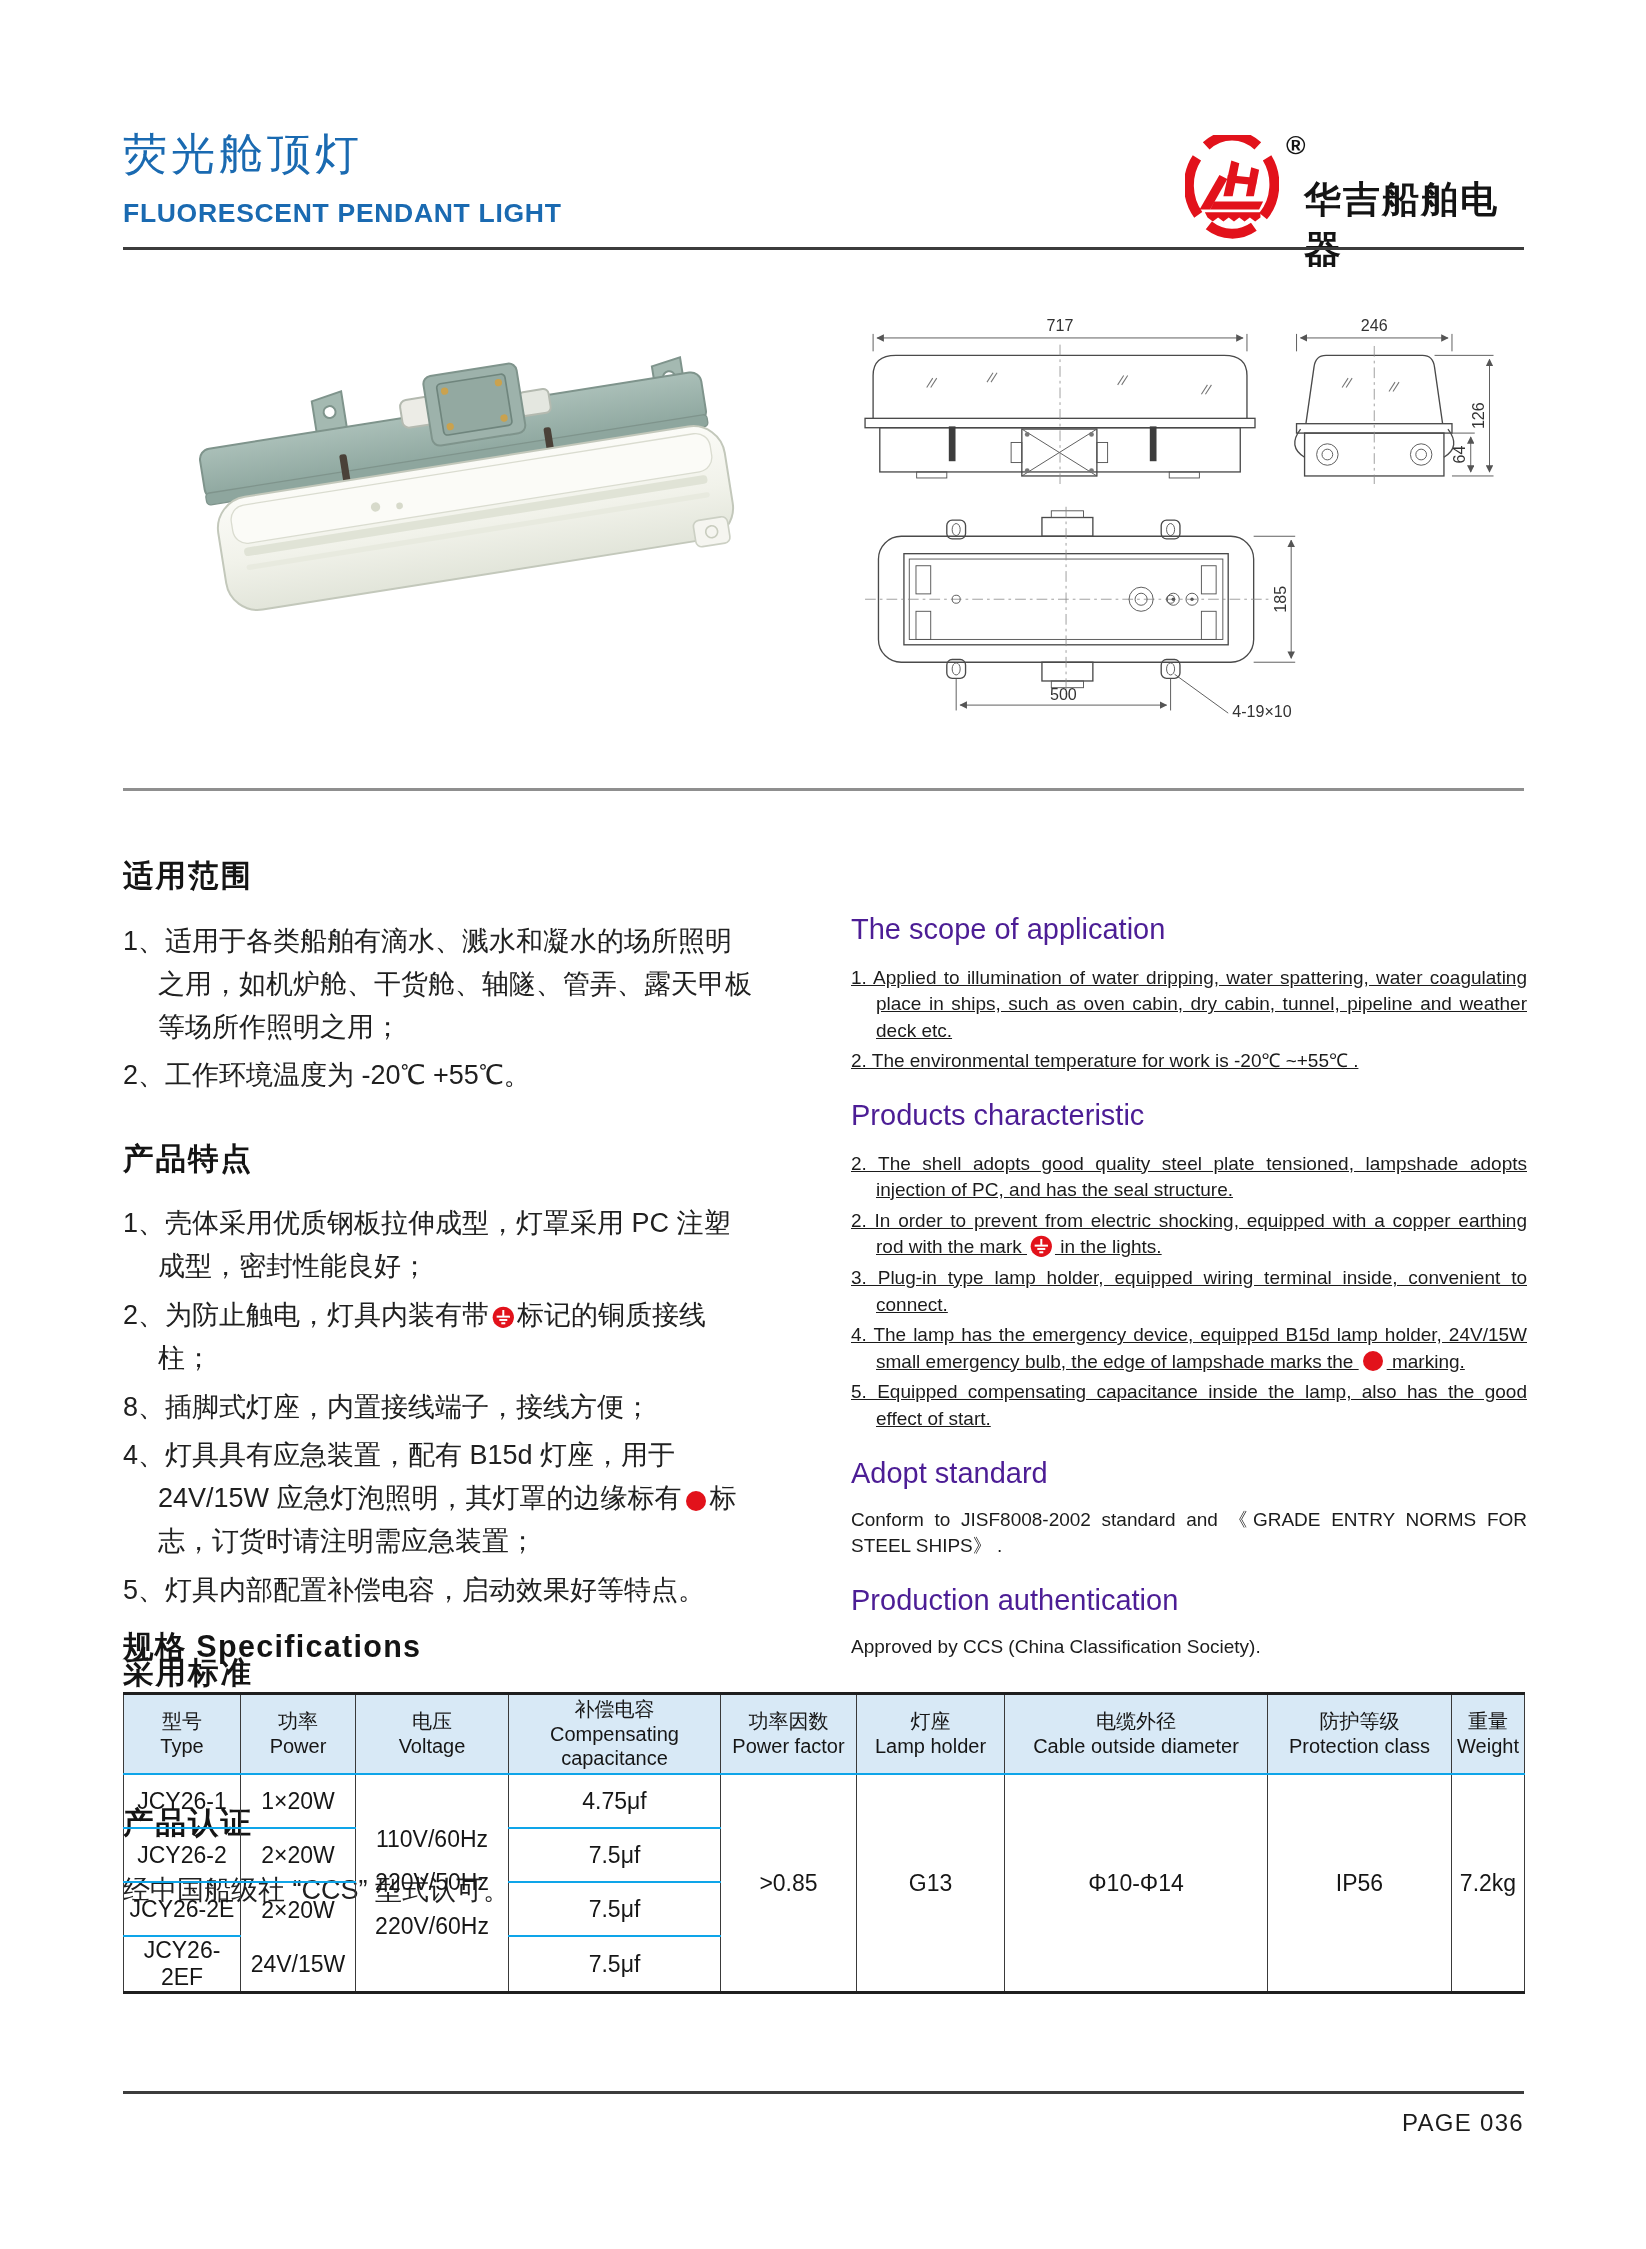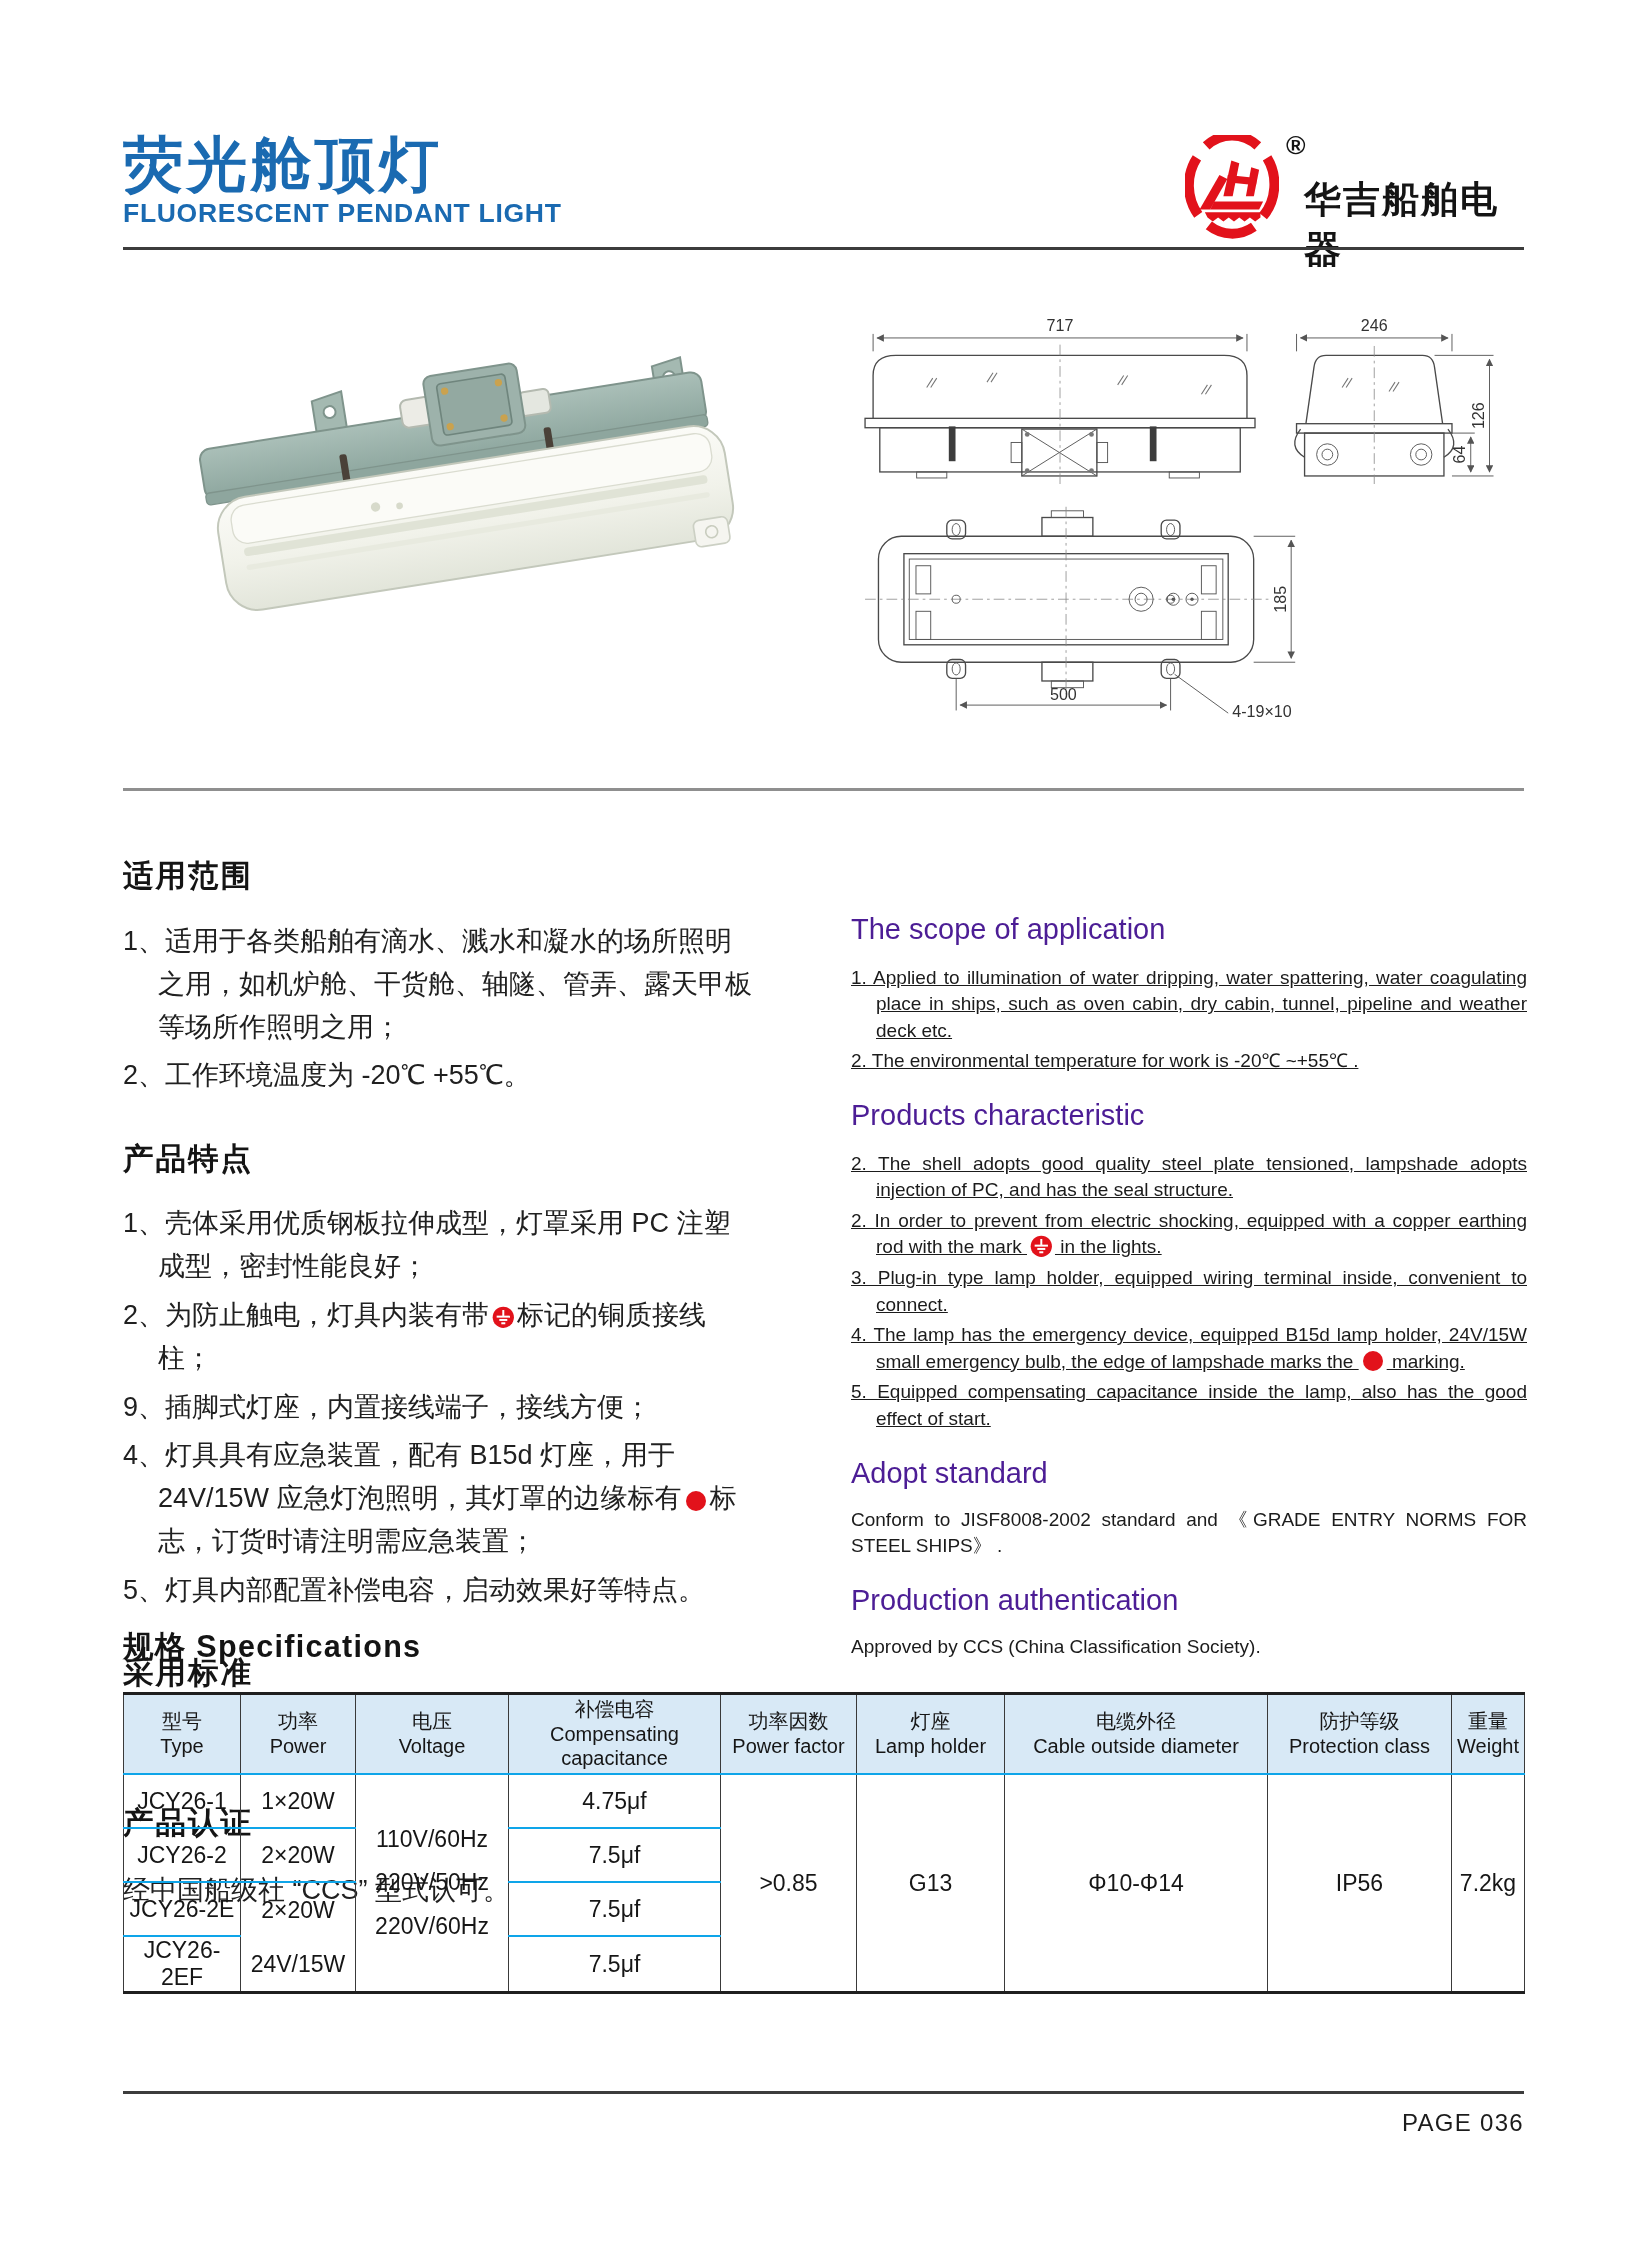--- a/index.html
+++ b/index.html
@@ -1,19 +1,19 @@
 <!DOCTYPE html>
 <html style="font-size:10.6px"><head>
 <meta charset="utf-8">
 <style>
   html,body{margin:0;padding:0;background:#e8e8e8;}
   .page{position:relative;width:1647px;height:2250px;background:#ffffff;
         font-family:"Liberation Sans",sans-serif;color:#1c1c1c;overflow:hidden;}
   .abs{position:absolute;}
-  .title-zh{font-size:60px;font-weight:700;color:#1a6ab1;letter-spacing:4px;}
+  .title-zh{font-size:44px;font-weight:400;color:#1a6ab1;letter-spacing:4px;}
   .title-en{font-size:26.5px;font-weight:700;color:#1a6ab1;letter-spacing:0.7px;}
   .brand-text{font-size:37px;font-weight:700;color:#141414;letter-spacing:2px;}
   .reg-mark{font-size:26.5px;font-weight:700;color:#141414;}
   .rule{height:2.7px;background:#3c3c3c;}
   .rule-gray{height:2.7px;background:#8f8f8f;}
   .h-zh{font-size:30.5px;font-weight:700;color:#141414;letter-spacing:2px;margin:0;}
   .h-en{font-size:29px;font-weight:400;color:#4c1d95;margin:0;}
   .zh-body{font-size:27px;line-height:1.6;color:#202020;}
   .en-body{font-size:19px;line-height:1.4;color:#1b1b1b;text-align:justify;}
   .li-zh{padding-left:35px;text-indent:-35px;margin-bottom:5.3px;}
@@ -234,21 +234,21 @@
       <div class="li-zh">1、壳体采用优质钢板拉伸成型，灯罩采用 PC 注塑成型，密封性能良好；</div>
       <div class="li-zh"><span>2、为防止触电，灯具内装有带</span><svg class="earth-badge" viewBox="0 0 34 34">
             <circle cx="17" cy="17" r="16" fill="#e2121b"></circle>
             <g stroke="#fff" stroke-width="3" fill="none">
               <path d="M17,6 L17,15"></path>
               <path d="M7,16 L27,16"></path>
               <path d="M11,21 L23,21"></path>
               <path d="M14,26 L20,26"></path>
             </g>
           </svg><span>标记的铜质接线柱；</span></div>
-      <div class="li-zh">9、插脚式灯座，内置接线端子，接线方便；</div>
+      <div class="li-zh">8、插脚式灯座，内置接线端子，接线方便；</div>
       <div class="li-zh"><span>4、灯具具有应急装置，配有 B15d 灯座，用于 24V/15W 应急灯泡照明，其灯罩的边缘标有</span><span class="red-dot"></span><span>标志，订货时请注明需应急装置；</span></div>
       <div class="li-zh">5、灯具内部配置补偿电容，启动效果好等特点。</div>
     </div>
 
     <h2 class="h-zh mt-h-zh">采用标准</h2>
     <div class="zh-body mt-body-zh">符合 JISF8008-2002 标准与《钢质海船入级规范》。</div>
 
     <h2 class="h-zh mt-h-zh">产品认证</h2>
     <div class="zh-body mt-body-zh">经中国船级社 “CCS” 型式认可。</div>
   </div>

